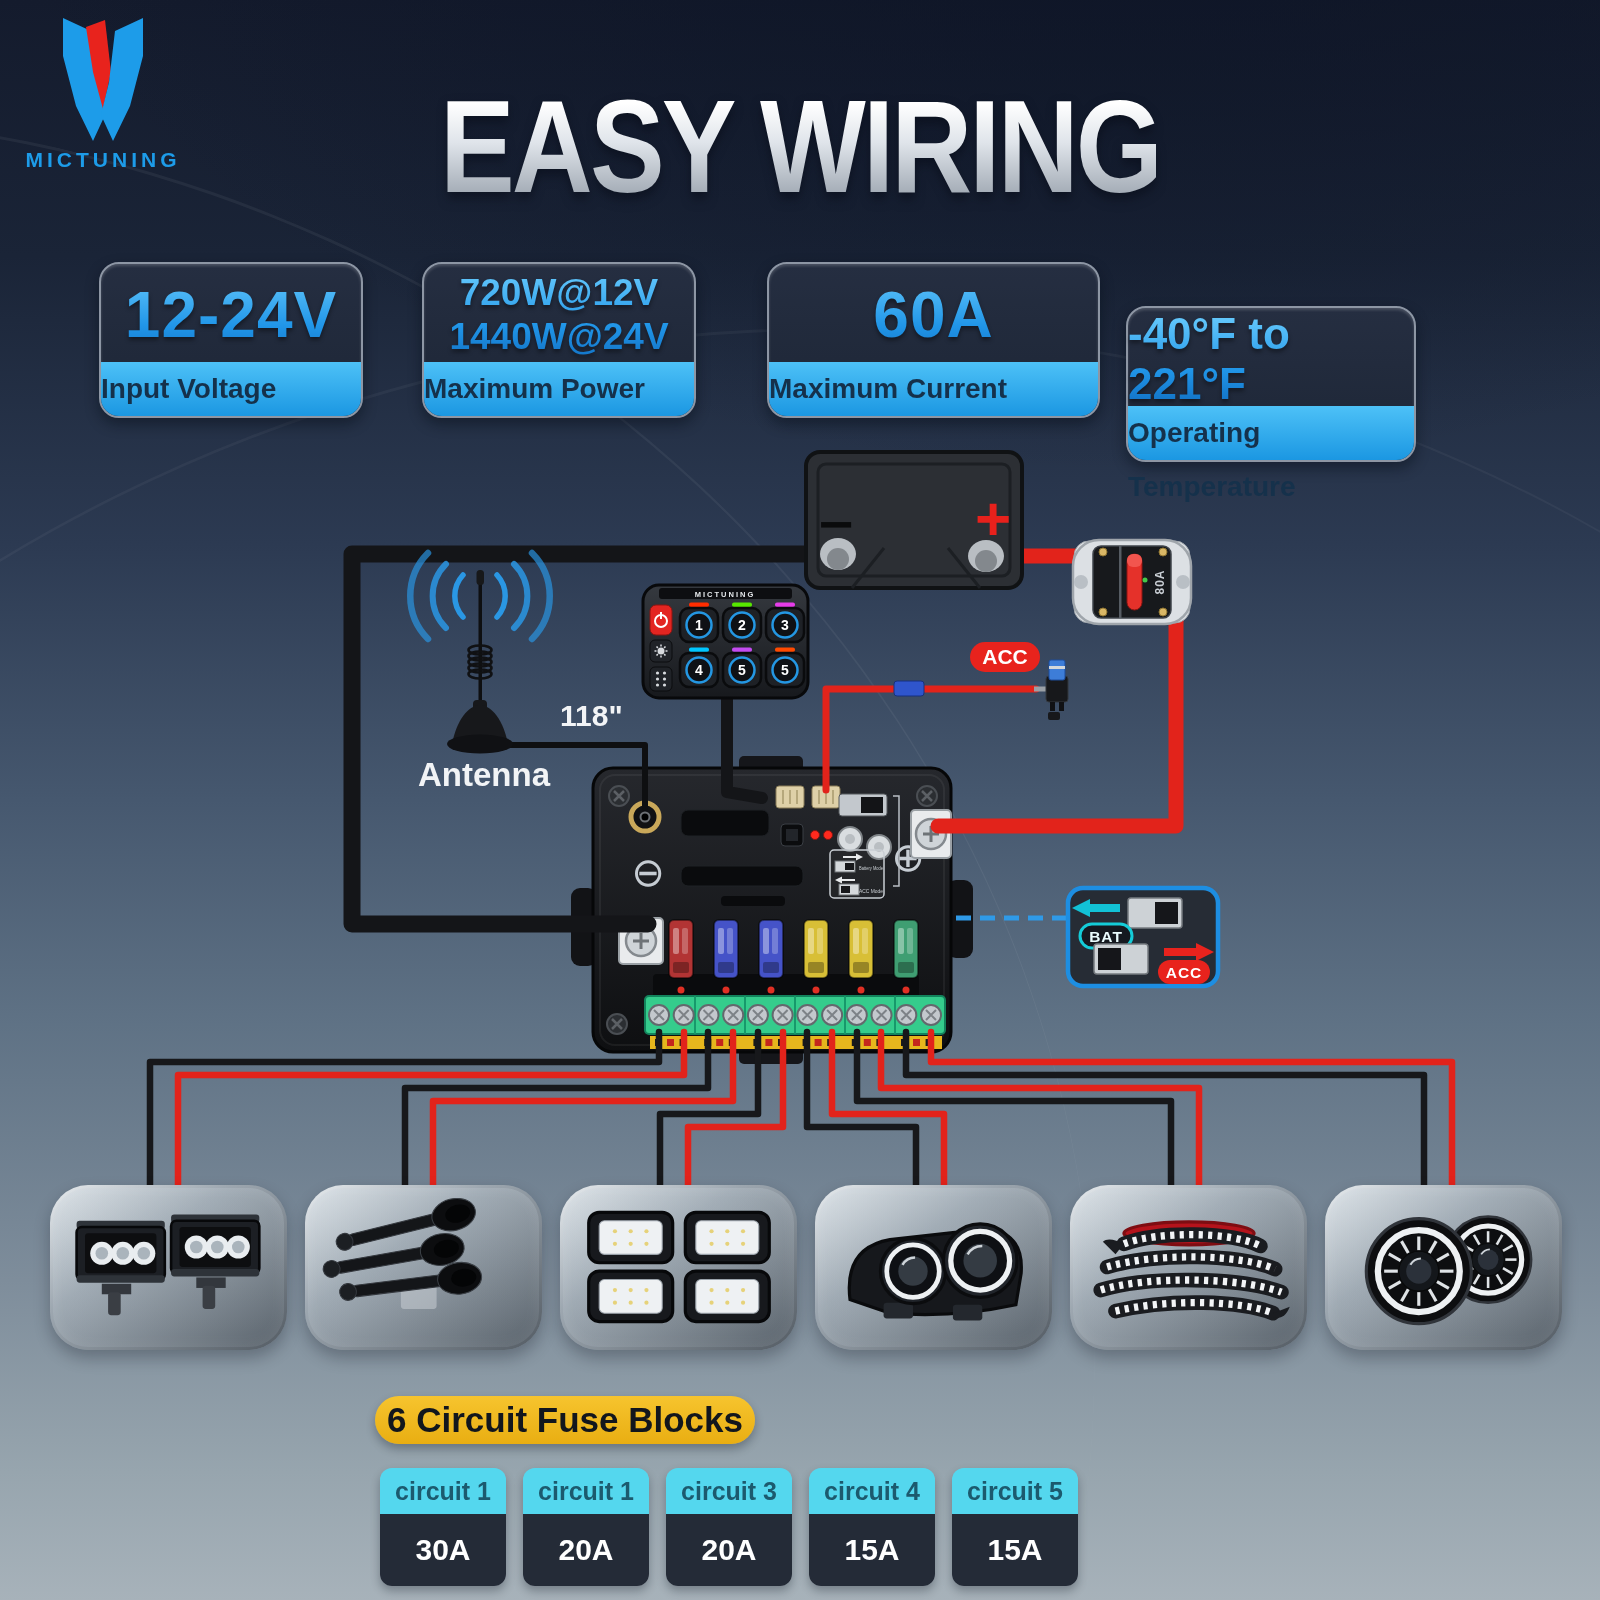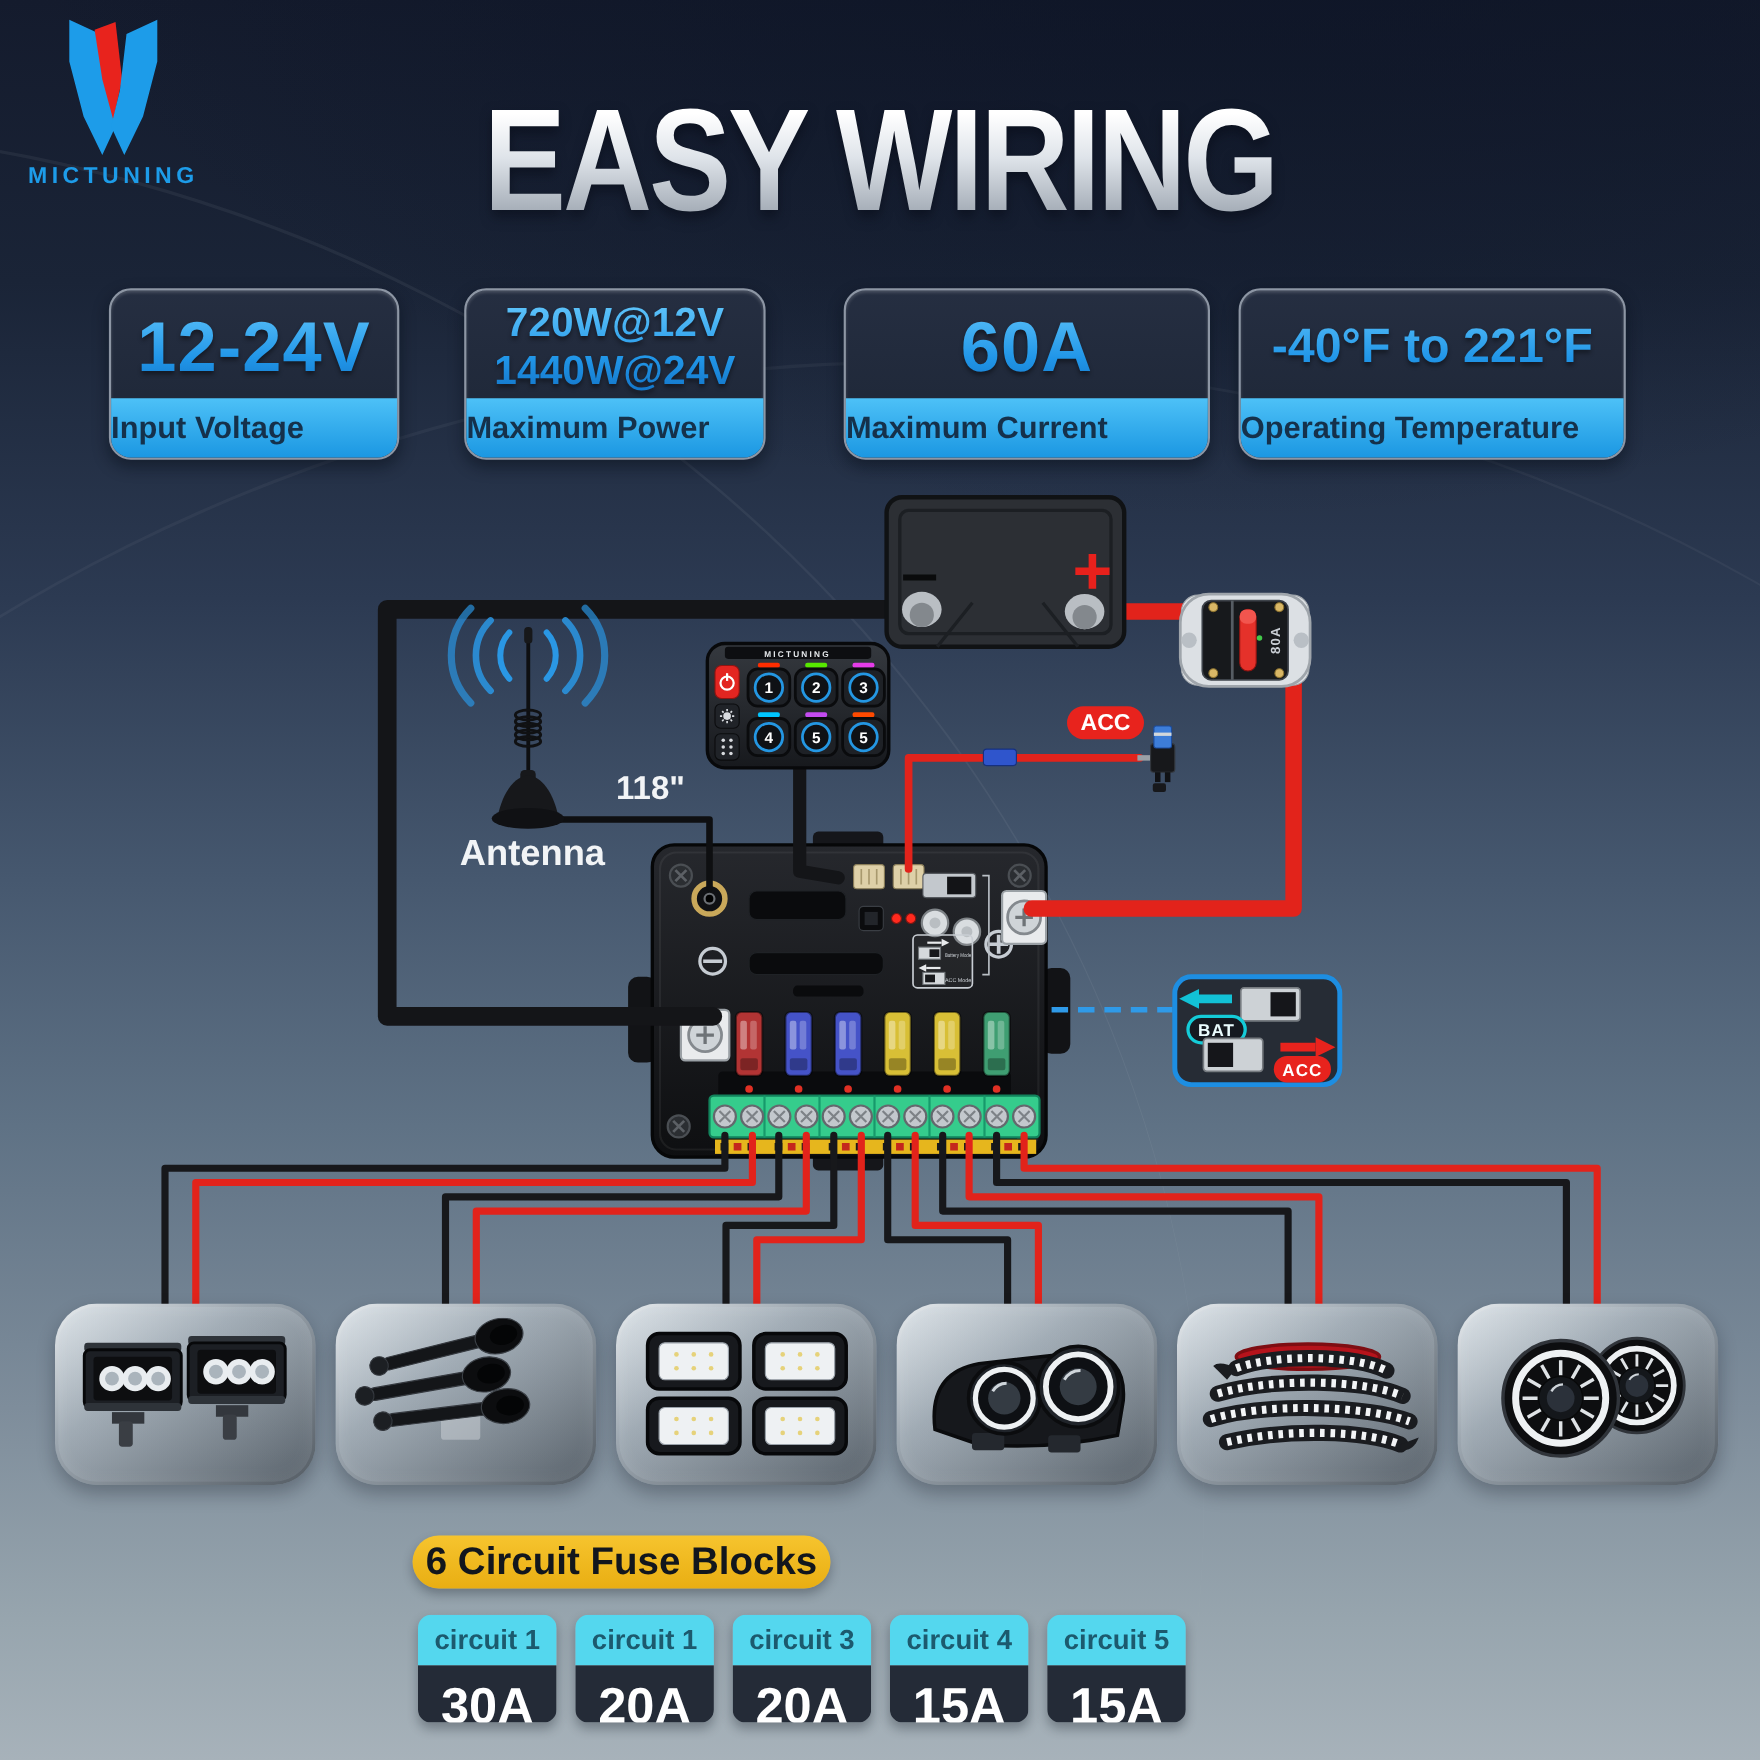--- a/index.html
+++ b/index.html
@@ -21,21 +21,21 @@
     letter-spacing:-3px;transform:scale(.95,1.12);
     background:linear-gradient(180deg,#ffffff 22%,#dfe4ea 48%,#98a1ac 88%);
     -webkit-background-clip:text;background-clip:text;color:transparent;
     filter:drop-shadow(0 5px 5px rgba(5,10,20,.55));}
 
   
   .spec-card{position:absolute;top:262px;height:156px;border-radius:20px;
     background:linear-gradient(180deg,#252e41 0%,#1d2636 100%);
     border:2px solid #8d96a4;box-shadow:0 6px 14px rgba(5,10,20,.45), inset 0 2px 3px rgba(255,255,255,.18);}
   .sc1{left:99px;width:264px;}  .sc2{left:422px;width:274px;}
-  .sc3{left:767px;width:333px;} .sc4{left:1126px;width:352px;}
+  .sc3{left:767px;width:333px;} .sc4{left:1126px;width:290px;margin-top:44px;}
   .spec-value{position:absolute;top:0;left:0;right:0;height:102px;display:flex;flex-direction:column;
     align-items:center;justify-content:center;font-weight:700;
     background:linear-gradient(180deg,#6fd0ff 0%,#2196e8 60%,#0f6cc0 100%);
     -webkit-background-clip:text;background-clip:text;color:transparent;
     filter:drop-shadow(0 3px 2px rgba(0,0,0,.4));}
   .v-big{font-size:64px;letter-spacing:1px;} .v-mid{font-size:44px;} 
   .v-two{font-size:37px;line-height:44px;}
   .spec-label{position:absolute;left:0;right:0;bottom:0;height:54px;line-height:54px;
     font-size:28px;font-weight:700;color:#15314b;border-radius:0 0 18px 18px;
     background:linear-gradient(180deg,#4dc1f7 0%,#1b97e2 100%);}
@@ -56,22 +56,22 @@
   
   .fuse-heading{position:absolute;left:375px;top:1396px;width:380px;height:48px;border-radius:30px;
     background:linear-gradient(180deg,#f6c42e,#e9ae12);display:flex;align-items:center;justify-content:center;
     font-size:35px;font-weight:700;color:#12161d;box-shadow:0 5px 10px rgba(10,15,25,.3);}
   .circuit-card{position:absolute;top:1468px;width:126px;border-radius:12px;overflow:hidden;
     box-shadow:0 5px 10px rgba(10,15,25,.3);}
   .cc1{left:380px;} .cc2{left:523px;} .cc3{left:666px;}
   .cc4{left:809px;} .cc5{left:952px;} .cc6{left:1095px;}
   .circuit-top{height:46px;line-height:46px;text-align:center;background:#54d7ee;
     color:#1c5a6e;font-size:25px;font-weight:700;}
-  .circuit-amps{height:52px;line-height:72px;text-align:center;background:#242b37;
-    color:#ffffff;font-size:46px;font-weight:700;}
+  .circuit-amps{height:72px;line-height:72px;text-align:center;background:#242b37;
+    color:#ffffff;font-size:30px;font-weight:700;}
 </style>
 </head>
 <body>
 
 <div class="stage">
   <div class="swoosh sw1"></div>
   <div class="swoosh sw2"></div>
 
   <div class="logo">
     <svg width="104" height="130" viewBox="0 0 100 130">

